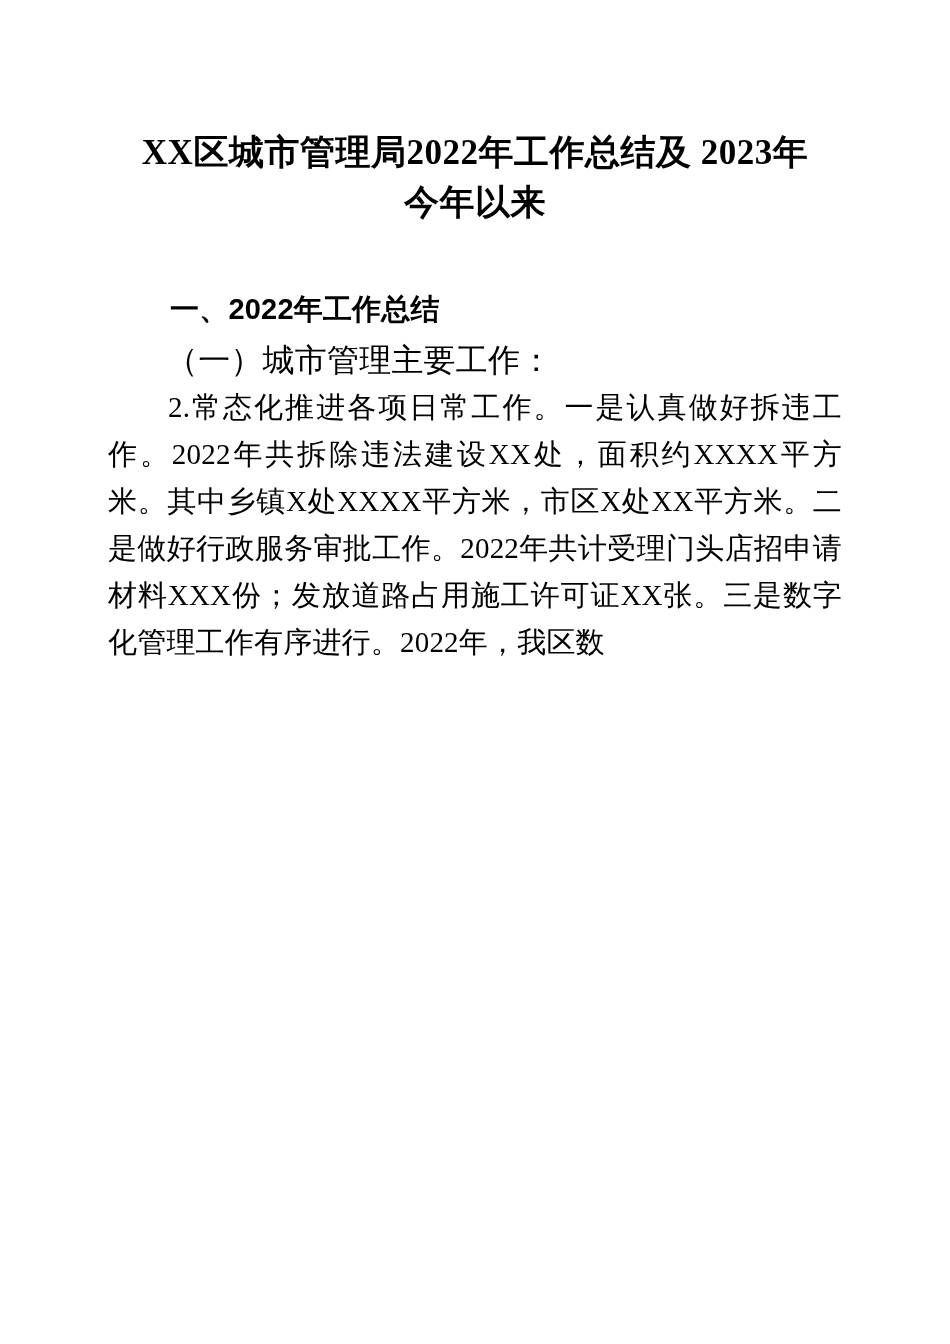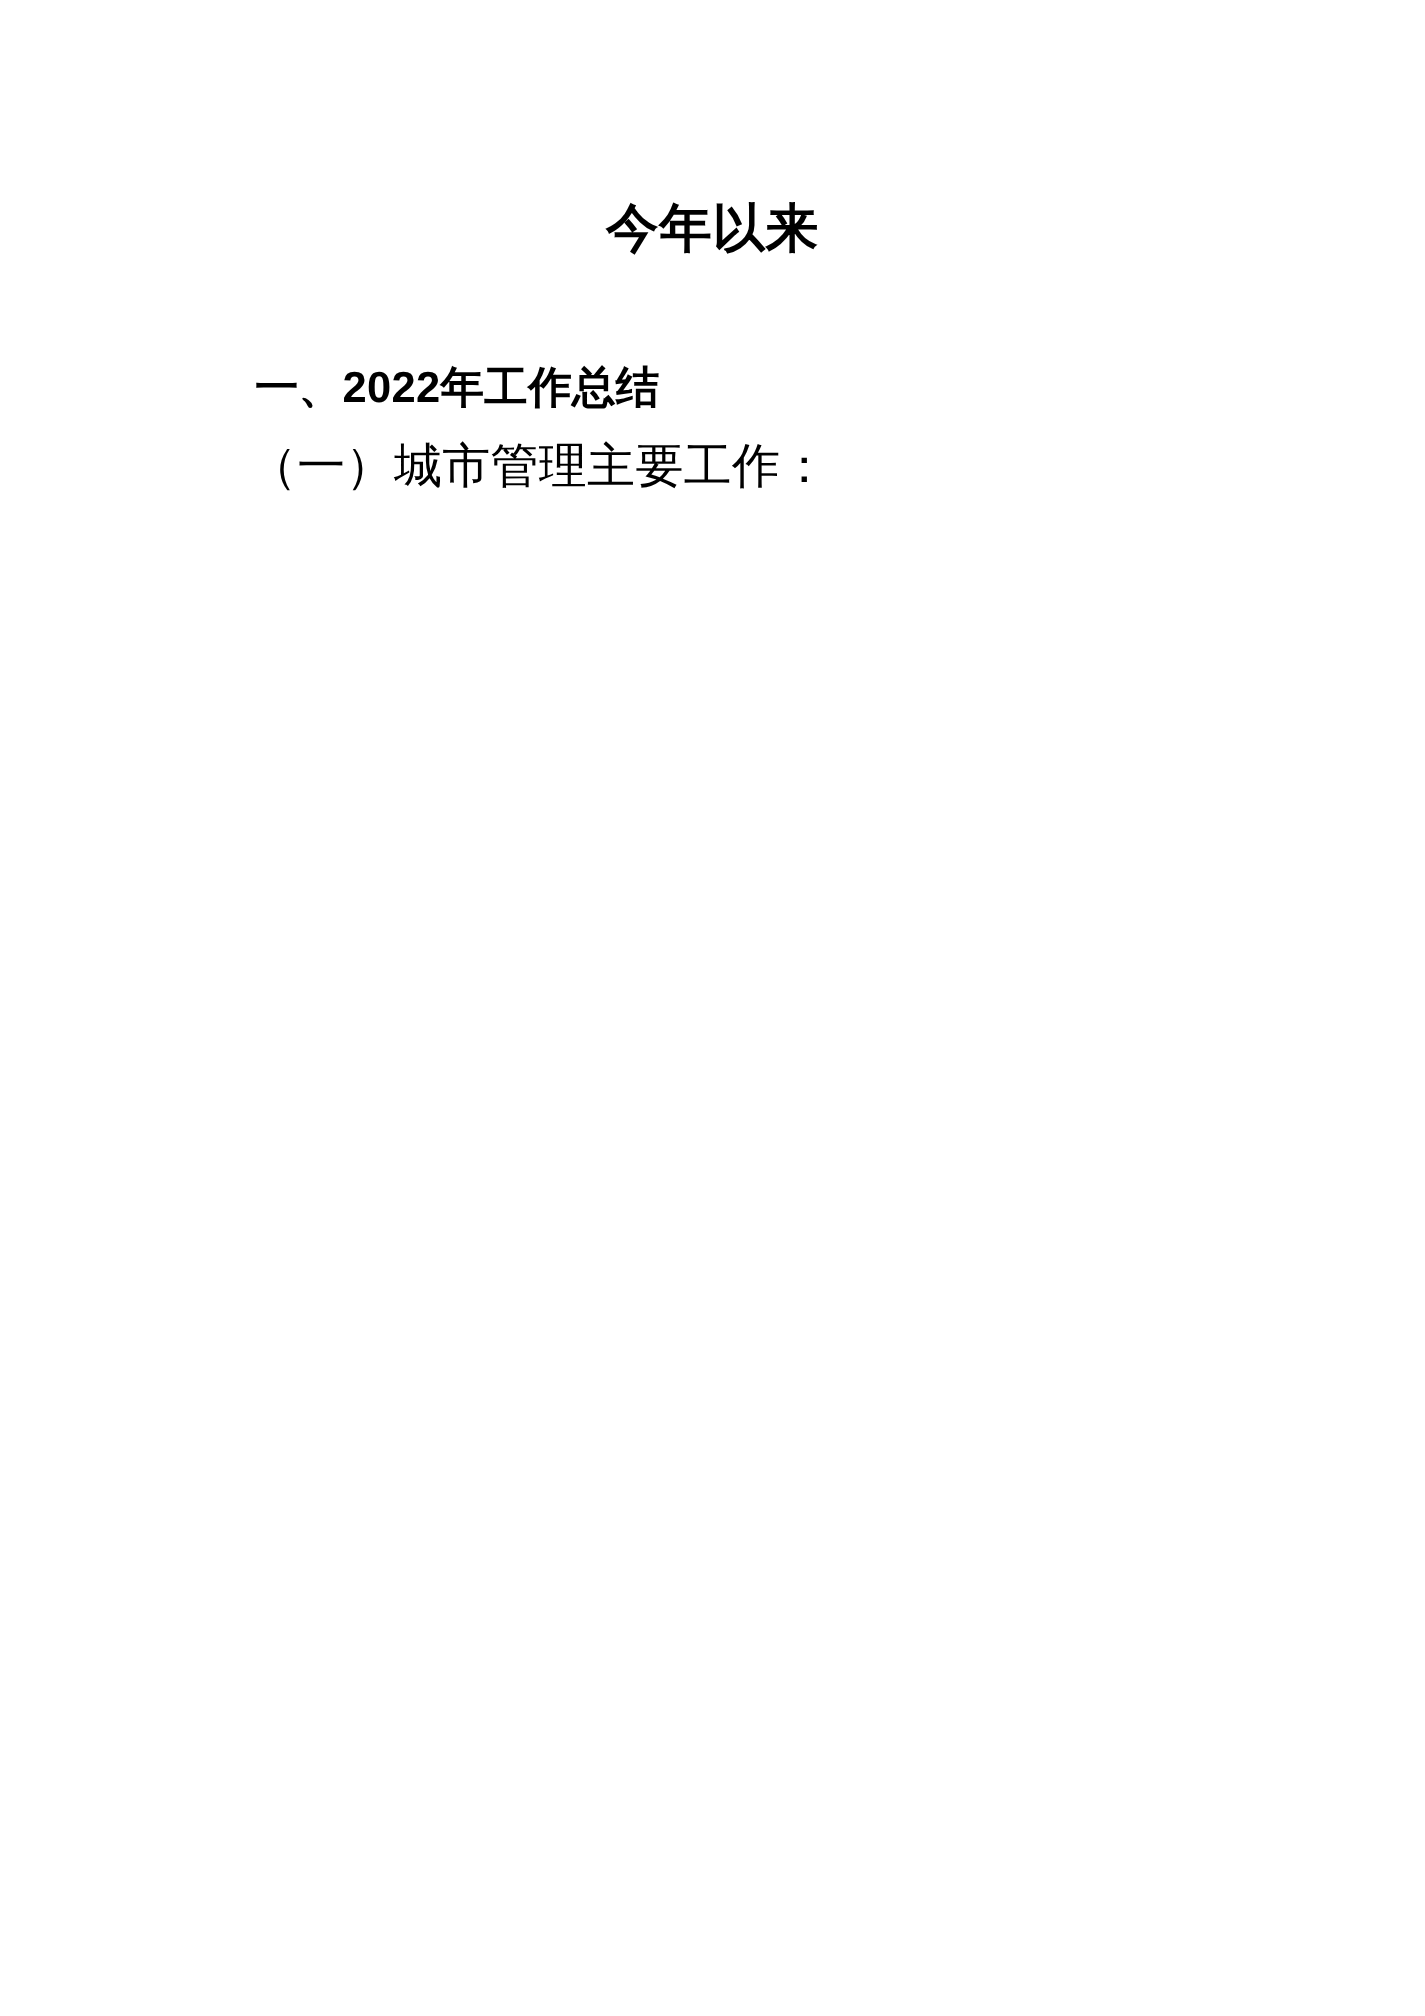--- a/index.html
+++ b/index.html
@@ -85,26 +85,28 @@
     letter-spacing: 0.2px;
   }
 </style>
 </head>
 <body>
 
 <div class="page">
   <div class="content">
 
     <div class="doc-title">
+      <span class="title-line">XX区城市管理局2022年工作总结及 2023年</span>
       <span class="title-line">今年以来</span>
     </div>
 
     <div class="spacer-after-title"></div>
 
 
     <h2 class="heading-1">一、2022年工作总结</h2>
 
     <h3 class="heading-2">（一）城市管理主要工作：</h3>
 
 
+    <p class="body-para last-of-block">2.常态化推进各项日常工作。一是认真做好拆违工作。2022年共拆除违法建设XX处，面积约XXXX平方米。其中乡镇X处XXXX平方米，市区X处XX平方米。二是做好行政服务审批工作。2022年共计受理门头店招申请材料XXX份；发放道路占用施工许可证XX张。三是数字化管理工作有序进行。2022年，我区数</p>
 
   </div>
 </div>
 
 </body></html>

